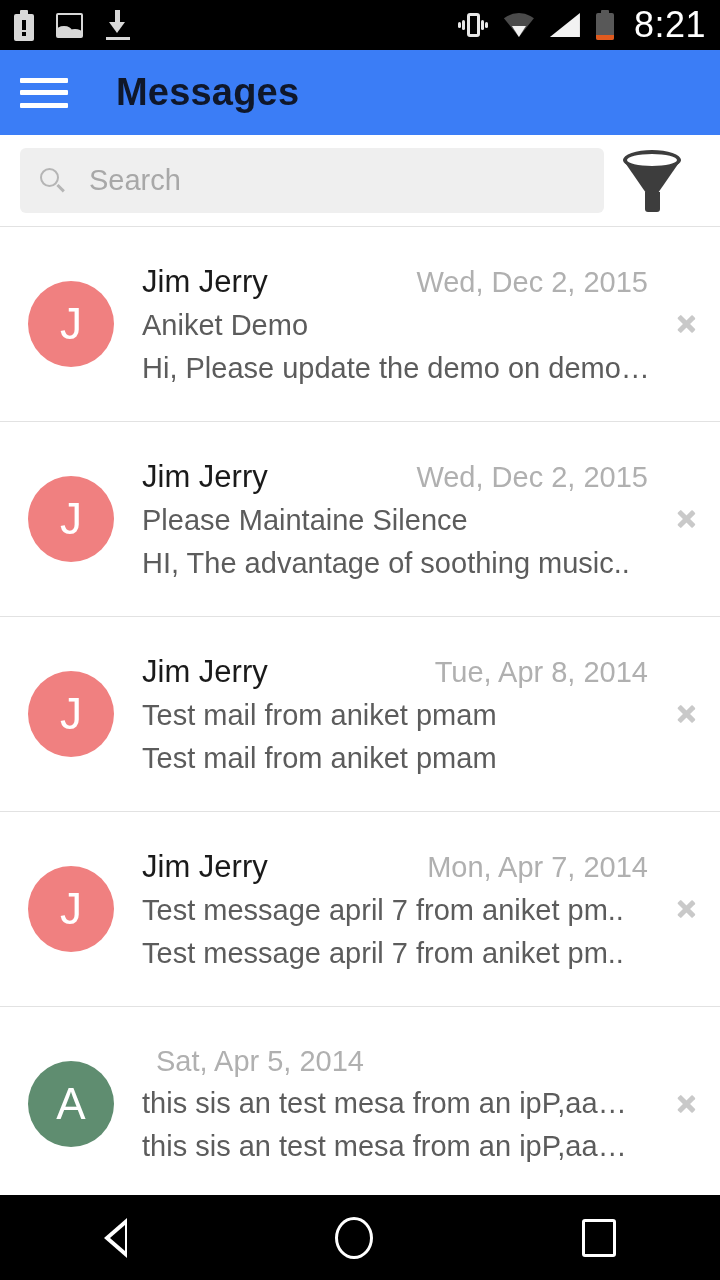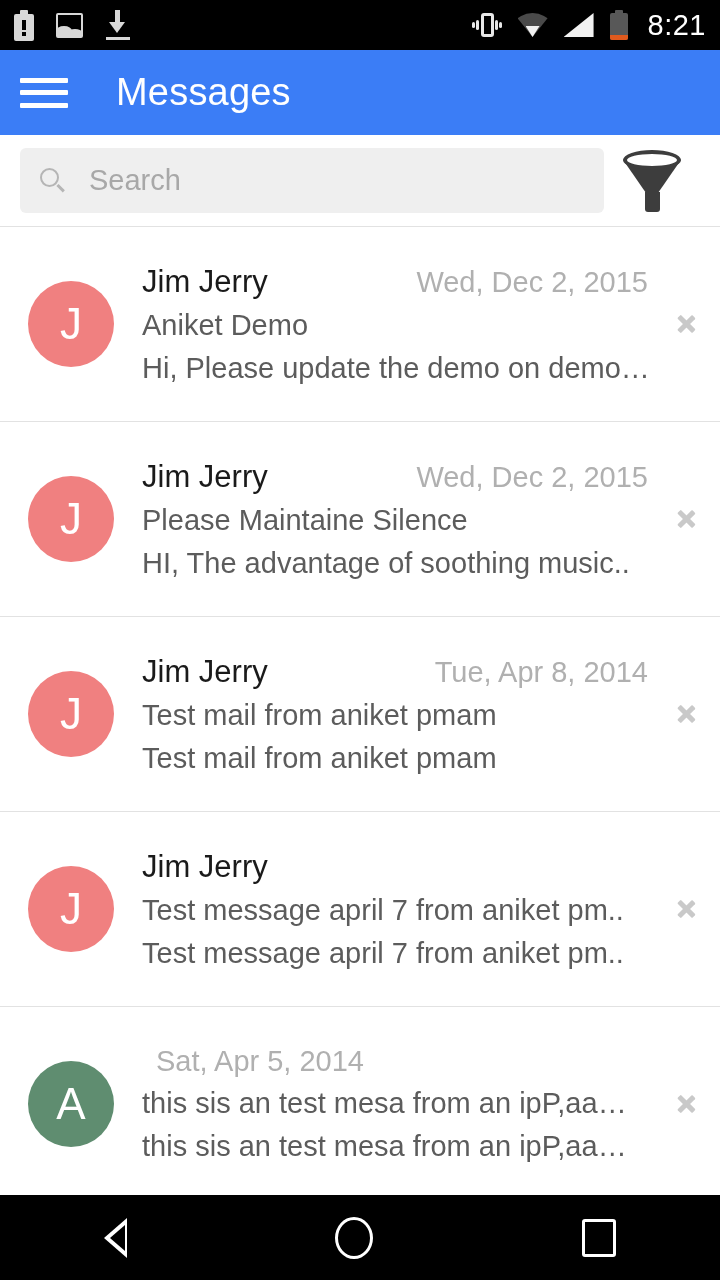--- a/index.html
+++ b/index.html
@@ -12,21 +12,21 @@
   #screen { position:relative; width:720px; height:1280px; background:#fff; }
 
   
   .statusbar {
     height:50px; background:#000; display:flex; align-items:center;
     padding:0 14px; justify-content:space-between;
   }
   .sb-left, .sb-right { display:flex; align-items:center; }
   .sb-left > * { margin-right:22px; }
   .sb-right > * { margin-left:16px; }
-  .sb-time { color:#fff; font-size:29px; letter-spacing:.5px; margin-left:20px; }
+  .sb-time { color:#fff; font-size:36px; letter-spacing:.5px; margin-left:20px; }
 
   
   .ic-batt-alert { position:relative; width:20px; height:31px; }
   .ic-batt-alert .body { position:absolute; left:0; top:4px; width:20px; height:27px;
         background:#d8d8d8; border-radius:2px; }
   .ic-batt-alert .cap { position:absolute; left:6px; top:0; width:8px; height:5px;
         background:#d8d8d8; border-radius:1px 1px 0 0; }
   .ic-batt-alert .bang { position:absolute; left:8px; top:10px; width:4px; height:10px;
         background:#000; }
   .ic-batt-alert .dot { position:absolute; left:8px; top:22px; width:4px; height:4px;
@@ -74,21 +74,21 @@
   .ic-batt .c { position:absolute; left:5px; top:0; width:8px; height:4px;
         background:#585858; border-radius:1px 1px 0 0; }
   .ic-batt .lvl { position:absolute; left:0; bottom:0; width:18px; height:5px;
         background:#e05a1e; border-radius:0 0 2px 2px; }
 
   
   .appbar { height:85px; background:#3b7df6; display:flex; align-items:center; padding:0 0 0 20px; }
   .hamburger { width:48px; height:38px; display:flex; flex-direction:column;
         justify-content:space-between; cursor:pointer; padding:4px 0; }
   .hamburger span { display:block; height:5px; background:#fff; border-radius:1px; width:100%; }
-  .appbar-title { color:#ffffff; font-size:38px; margin-left:48px; font-weight:400; letter-spacing:.2px; }
+  .appbar-title { color:#0f172a; font-size:38px; margin-left:48px; font-weight:700; letter-spacing:.2px; }
 
   
   .searchrow { height:92px; display:flex; align-items:center; padding:0 20px; background:#fff;
         border-bottom:1px solid #e2e2e2; }
   .searchbox { flex:1; height:65px; background:#efefef; border-radius:6px; display:flex;
         align-items:center; padding:0 20px; }
   .ic-search { width:26px; height:26px; position:relative; flex:none; }
   .ic-search .ring { position:absolute; left:0; top:0; width:19px; height:19px;
         border:2.5px solid #b5b5b5; border-radius:50%; }
   .ic-search .handle { position:absolute; right:2px; bottom:1px; width:9px; height:2.5px;
@@ -252,20 +252,21 @@
           <span class="ic-chevron"></span>
         </div>
       </div>
       <div class="msg-row">
         <div class="avatar" style="background:#f08080">
           <span>J</span>
         </div>
         <div class="msg-body">
           <div class="msg-line1">
             <span class="msg-sender">Jim Jerry</span>
+            <span class="msg-date">Mon, Apr 7, 2014</span>
           </div>
           <div class="msg-subject">Test message april 7 from aniket pm..</div>
           <div class="msg-preview">Test message april 7 from aniket pm..</div>
         </div>
         <div class="chev">
           <span class="ic-chevron"></span>
         </div>
       </div>
       <div class="msg-row">
         <div class="avatar" style="background:#5f8d70">

